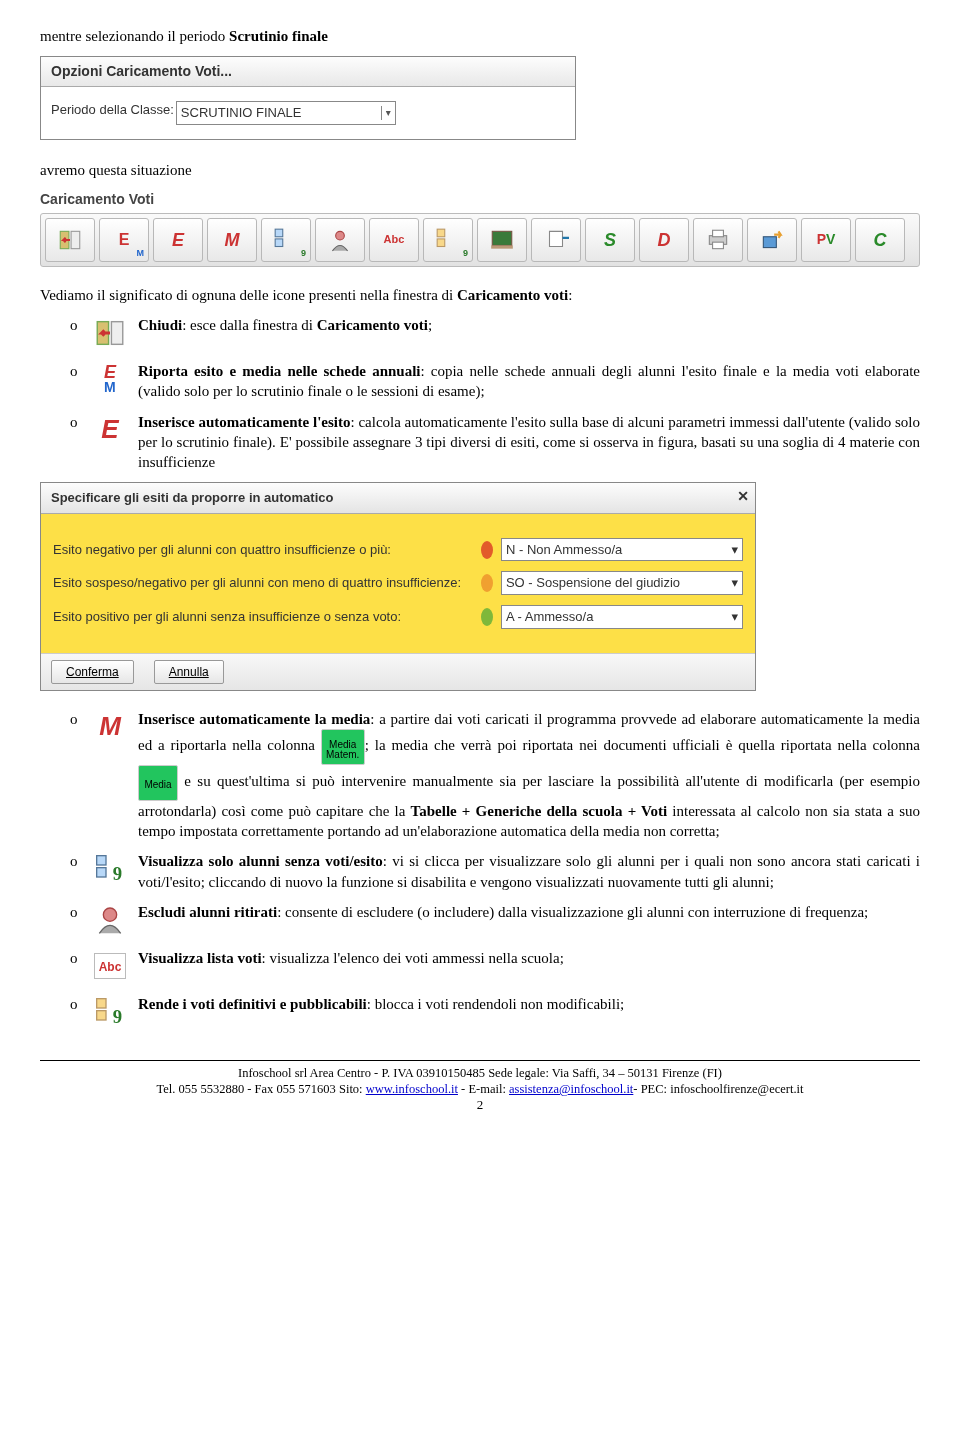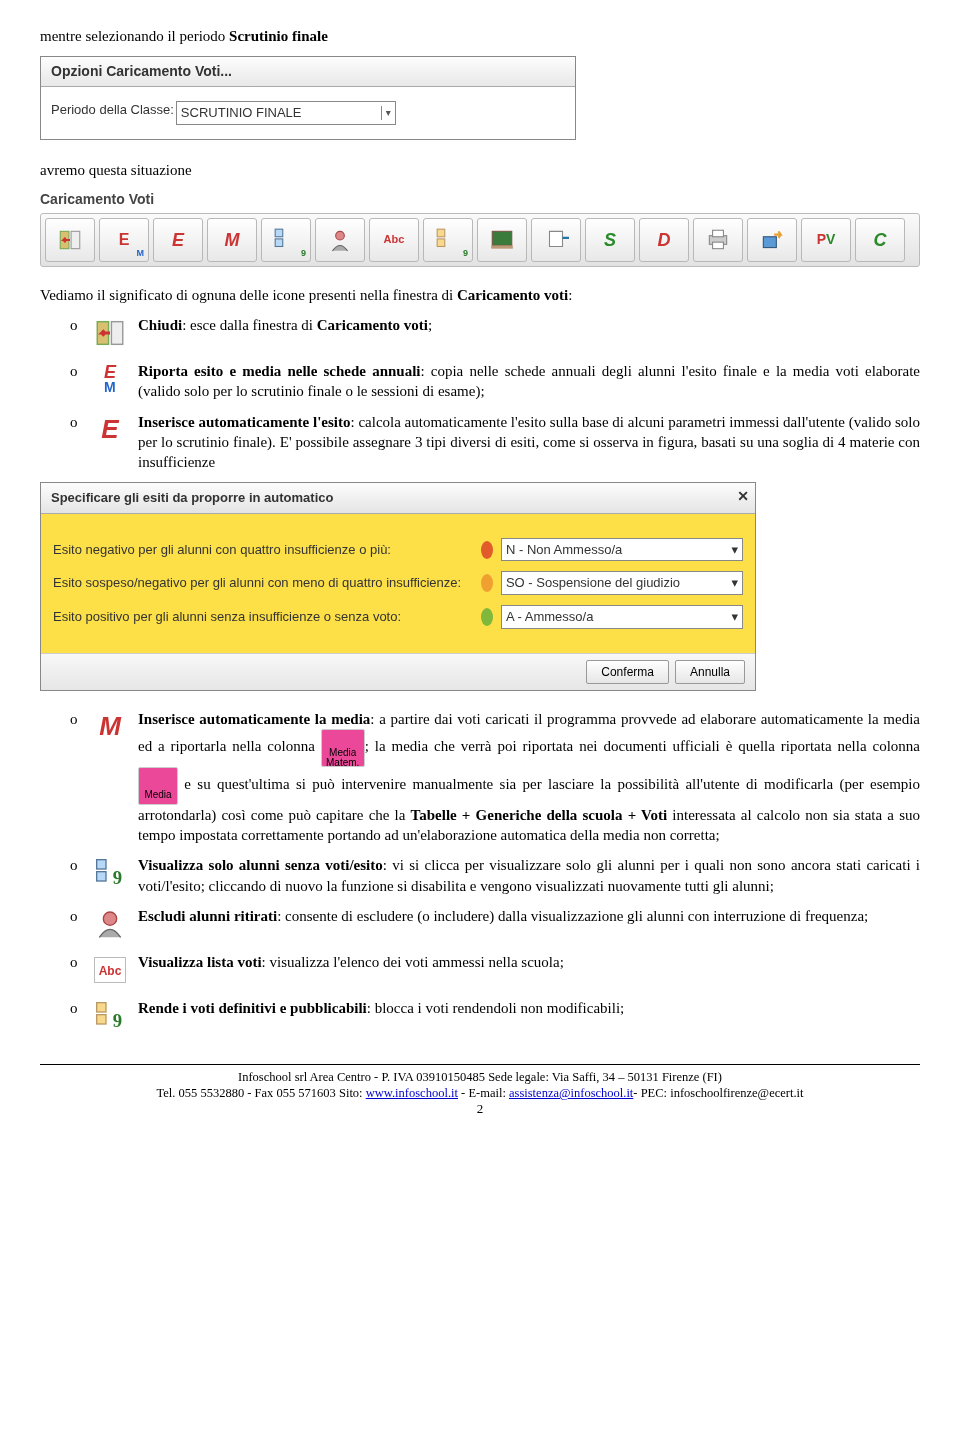--- a/index.html
+++ b/index.html
@@ -88,21 +88,21 @@
   }
   .tb-btn .mini { font-size: 9px; position: absolute; bottom: 2px; right: 4px; font-weight: bold; }
   .tb-btn svg { width: 26px; height: 26px; }
 
   
   .items { margin: 10px 0 10px 30px; }
   .item { display: flex; gap: 8px; margin: 10px 0; align-items: flex-start; }
   .item .o { width: 12px; flex: 0 0 12px; }
   .item .icon { width: 40px; flex: 0 0 40px; height: 36px; display:flex; align-items:center; justify-content:center; }
   .item .desc { flex: 1; text-align: justify; }
-  .inline-icon { display: inline-block; vertical-align: middle; width: 44px; height: 36px; border:1px solid #ccc; font-family:Arial; font-size:10px; text-align:center; line-height:10px; padding:18px 0; background:#ec4899; border-radius:2px; }
+  .inline-icon { display: inline-block; vertical-align: middle; width: 44px; height: 36px; border:1px solid #ccc; font-family:Arial; font-size:10px; text-align:center; line-height:10px; padding:10px 0; background:#22c55e; border-radius:2px; }
 
   
   .dialog2 {
     width: 716px;
     border: 1px solid #888;
     background: #fde047;
     margin: 8px 12px 18px 0;
   }
   .dialog2-title {
     background: linear-gradient(#fdfdfd,#e4e4e4);
@@ -116,21 +116,21 @@
   }
   .dialog2-close { position:absolute; right:6px; top:4px; font-size:14px; cursor:default; }
   .dialog2-body { padding: 14px 12px; font-family: Arial; font-size: 13px; color:#333; }
   .drow { display:flex; align-items:center; margin: 10px 0; gap:8px; }
   .drow .lbl { flex: 0 0 420px; }
   .face { width:18px; height:18px; border-radius:50%; display:inline-block; }
   .face.red { background:#e25b2a; }
   .face.yellow { background:#f0a030; }
   .face.green { background:#7fb83a; }
   .select2 { border:1px solid #888; background:#fff; padding:2px 4px; width:360px; display:flex; justify-content:space-between; align-items:center; font-family:Arial; font-size:13px; }
-  .dialog2-buttons { display:flex; justify-content:flex-end; gap:6px; padding: 6px 10px; border-top:1px solid #ccc; background: linear-gradient(#f8f8f8,#e6e6e6); }
+  .dialog2-buttons { display:flex; gap:20px; padding: 6px 10px; border-top:1px solid #ccc; background: linear-gradient(#f8f8f8,#e6e6e6); text-decoration: underline; }
   .btn { border:1px solid #999; background: linear-gradient(#fff,#e6e6e6); padding:3px 14px; font-family:Arial; font-size:12px; border-radius:2px; }
 
   
   .footer { margin-top: 30px; border-top: 1px solid #000; padding-top: 4px; font-size: 12.5px; text-align: center; line-height: 1.3; }
   .footer a { color:#0000cc; text-decoration: underline; }
   .pageno { font-size: 13px; }
 </style>
 </head>
 <body>
 

